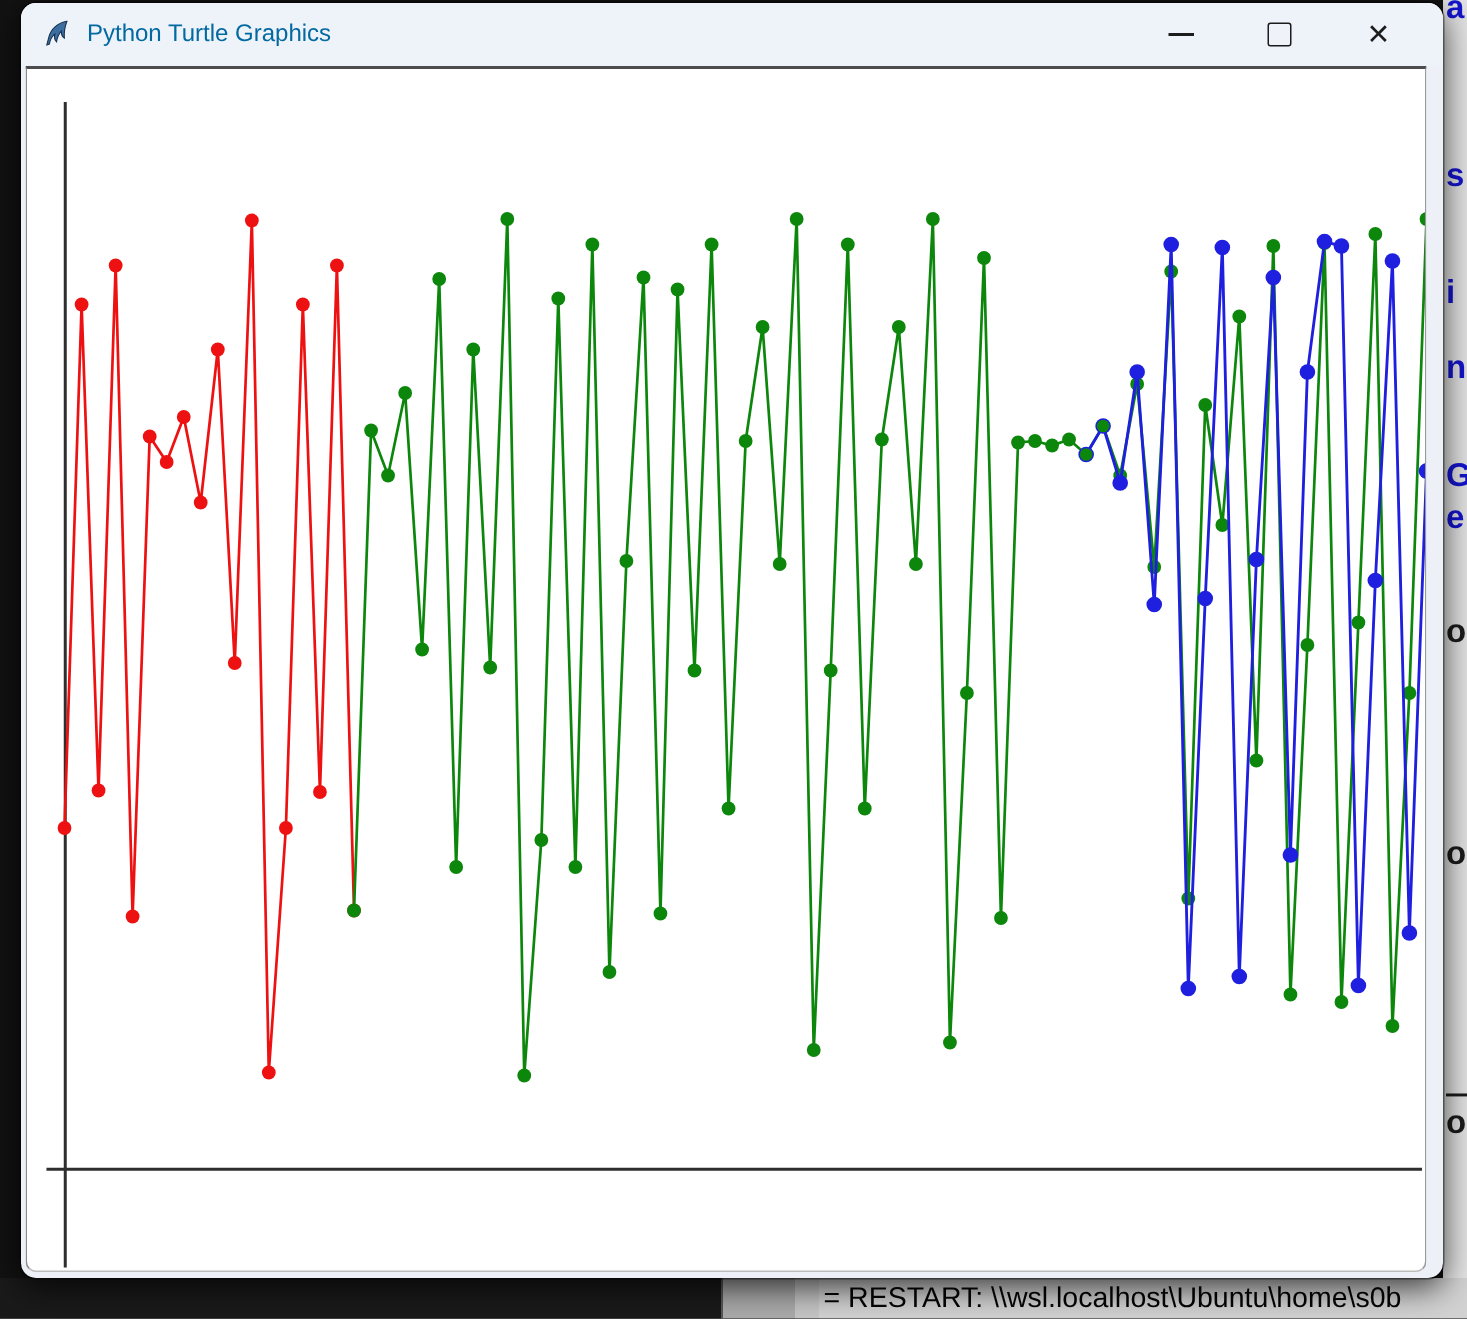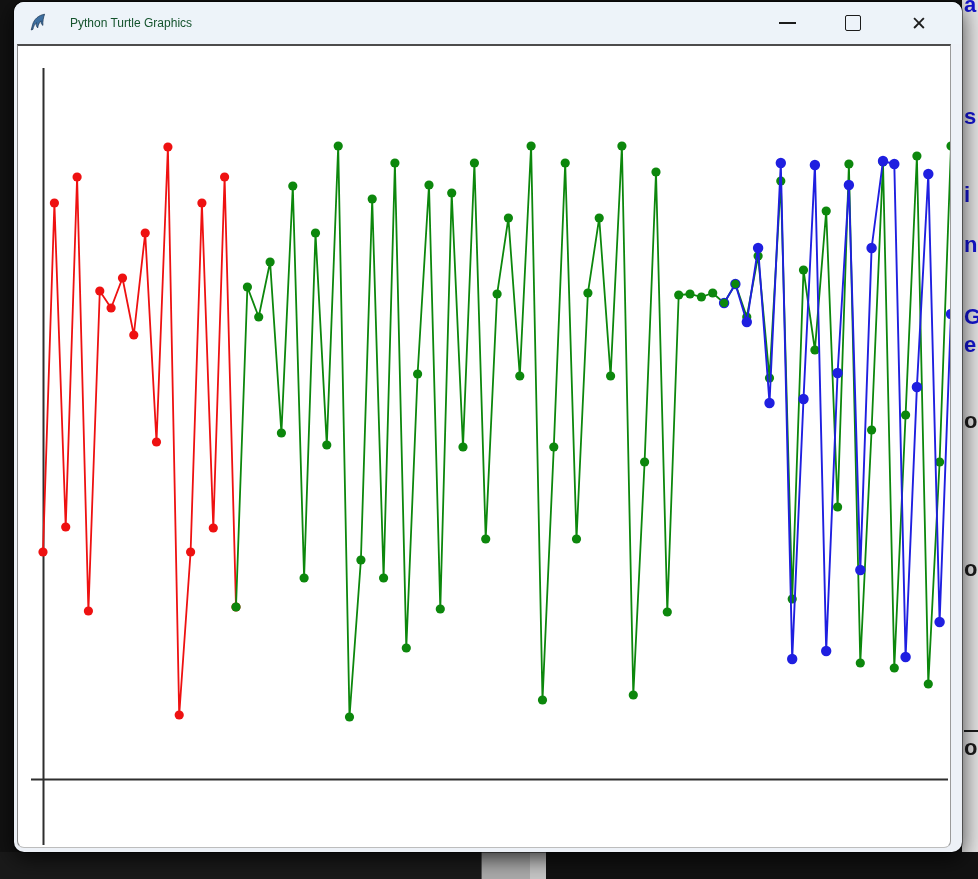--- a/index.html
+++ b/index.html
@@ -15,21 +15,21 @@
   .bs-text{flex:1;height:100%;background:#d2d2d2;color:#050505;font-size:19px;
     line-height:27px;white-space:nowrap;padding-left:3px;}
 
   
   .turtle-window{position:absolute;left:14px;top:2px;width:948px;height:850px;
     background:#edf1f7;border-radius:10px;z-index:2;
     box-shadow:0 0 0 1px rgba(0,0,0,.45),0 6px 22px rgba(0,0,0,.75);}
   .titlebar{position:absolute;left:0;top:0;right:0;height:42px;border-radius:10px 10px 0 0;
     background:#edf3f9;display:flex;align-items:center;}
   .app-icon{margin-left:14px;width:20px;height:20px;flex:0 0 auto;}
-  .title-text{margin-left:22px;font-size:12px;color:#14532d;}
+  .title-text{margin-left:10px;font-size:16px;color:#0369a1;}
   .controls{margin-left:auto;display:flex;align-items:center;height:100%;}
   .ctrl{width:66px;height:100%;display:flex;align-items:center;justify-content:center;cursor:default;}
   .min-glyph{width:17px;height:0;border-top:2px solid #1c1c1c;}
   .max-glyph{width:14px;height:14px;border:1.7px solid #1c1c1c;border-radius:2px;}
   .close-glyph{font-size:19px;color:#1c1c1c;line-height:1;}
   .ctrl:last-child{margin-right:10px;}
 
   .canvas{position:absolute;left:3px;top:42px;right:11px;bottom:4px;background:#ffffff;
     border-top:2px solid #4c4c4c;border-left:1px solid #8a8a8a;
     border-right:1px solid #9a9a9a;border-bottom:1px solid #bdbdbd;
@@ -49,20 +49,21 @@
     <span class="frag" style="top: 408px; color: rgb(28, 28, 28); font-size: 22px;">o</span>
     <span class="frag" style="top: 556px; color: rgb(28, 28, 28); font-size: 22px;">o</span>
     <span class="frag" style="top: 718px; color: rgb(28, 28, 28); font-size: 20px;">—</span>
     <span class="frag" style="top: 735px; color: rgb(28, 28, 28); font-size: 22px;">o</span>
   </div>
 
 <div class="bottom-strip">
   <div class="bs-black"></div>
   <div class="bs-scroll"></div>
   <div class="bs-gap"></div>
+  <div class="bs-text">= RESTART: \\wsl.localhost\Ubuntu\home\s0b</div>
 </div>
 
 <div class="turtle-window">
   <div class="titlebar">
     <svg class="app-icon" viewBox="0 0 20 20">
       <path d="M16.6 1.2 C10.6 2.1 6 6.3 4.6 11.6 L3.2 17 L4.9 16.4 C5.4 13.6 6.5 11.4 8.5 9.8 C8 12 8.4 13.6 9.7 14.9 C10.1 12 11.2 9.6 13 7.8 C12.8 9.9 13.4 11.4 14.9 12.4 C14.6 8.3 15.4 4.4 16.6 1.2 Z" fill="#3c6e9f" stroke="#17314f" stroke-width="0.7"></path>
     </svg>
     <span class="title-text">Python Turtle Graphics</span>
     <div class="controls">
       <div class="ctrl">

